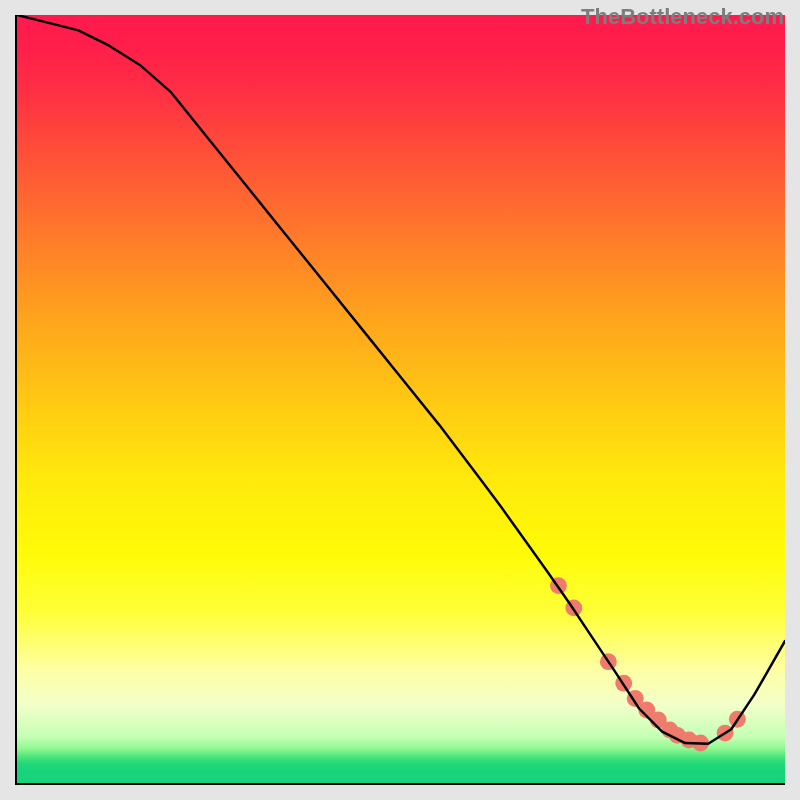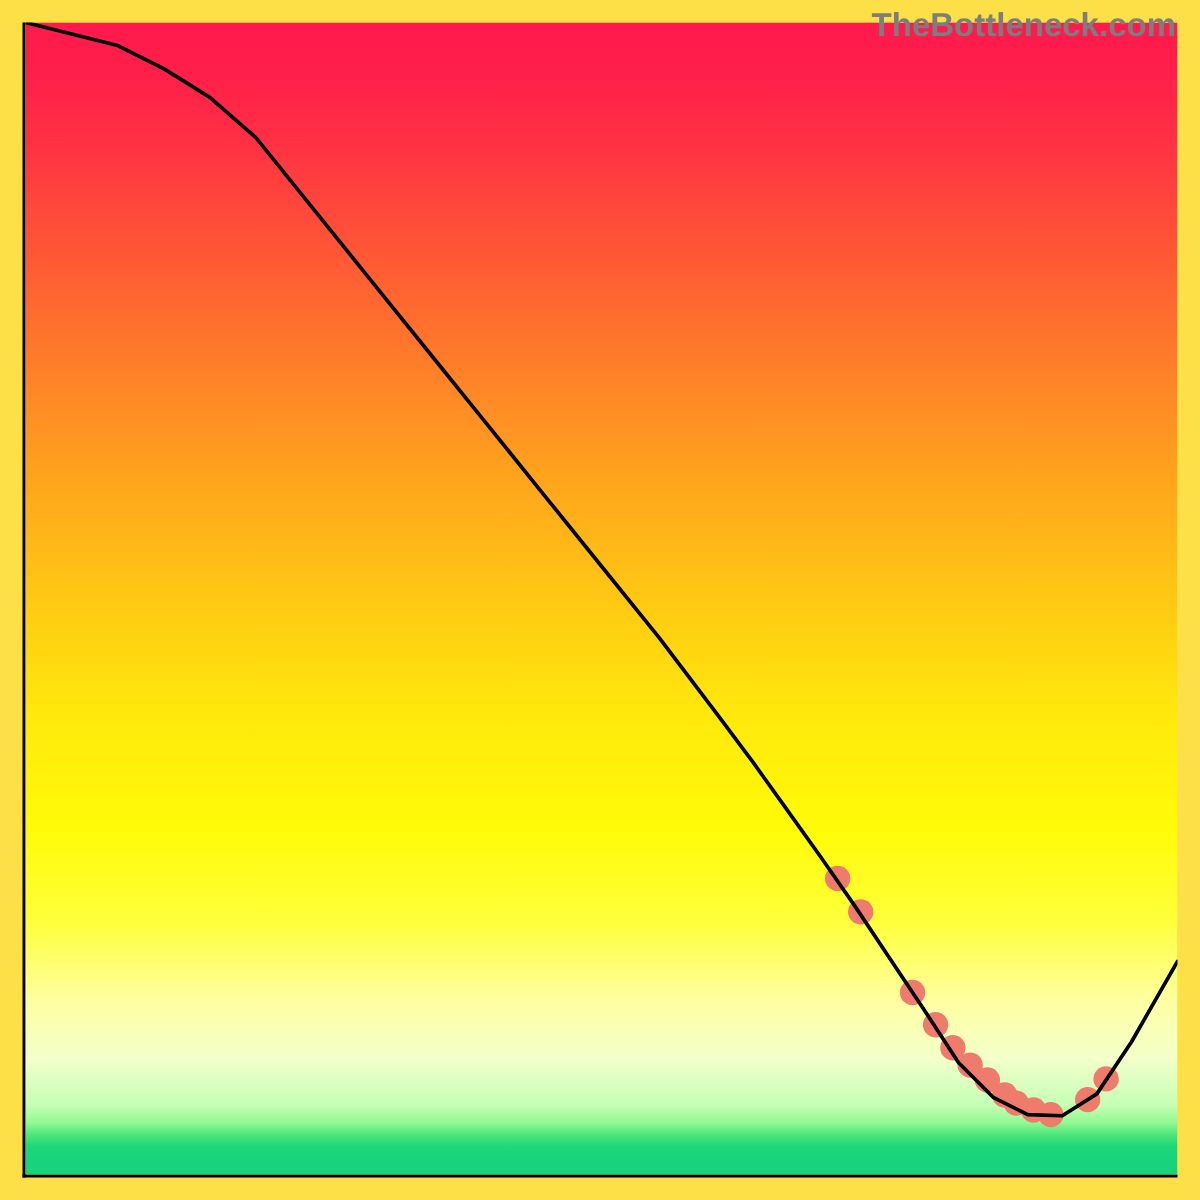--- a/index.html
+++ b/index.html
@@ -1,21 +1,21 @@
 <!DOCTYPE html>
 <html><head>
 <meta charset="utf-8">
 <style>
   * { margin: 0; padding: 0; box-sizing: border-box; }
   html, body { width: 800px; height: 800px; overflow: hidden; }
   .chart-container {
     position: relative;
     width: 800px;
     height: 800px;
-    background: #fde047;
+    background: #e5e5e5;
   }
   .plot-area {
     position: absolute;
     left: 15px;
     top: 15px;
     width: 770px;
     height: 770px;
     border: 2px solid #000000;
     border-right: none;
     border-top: none;

